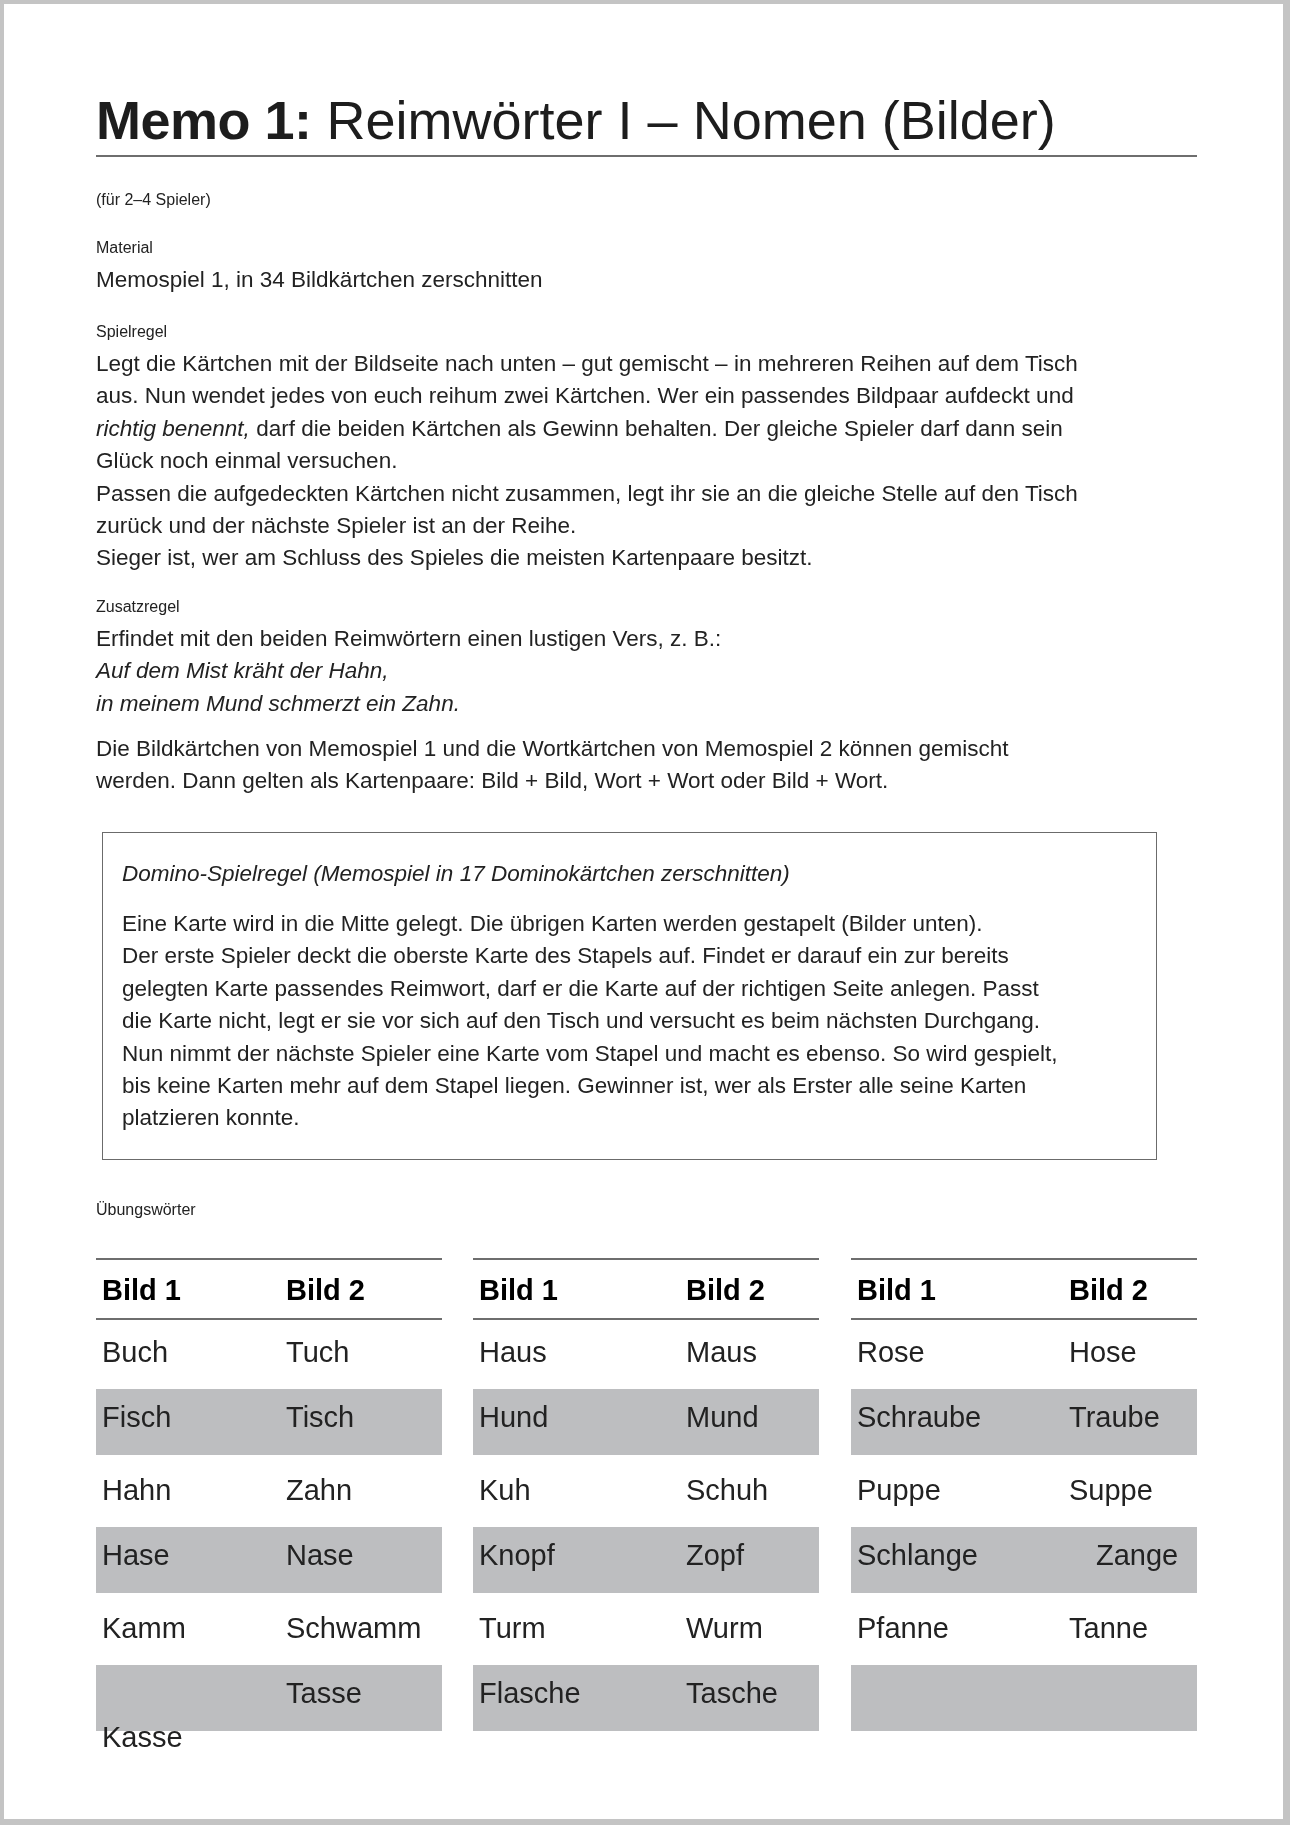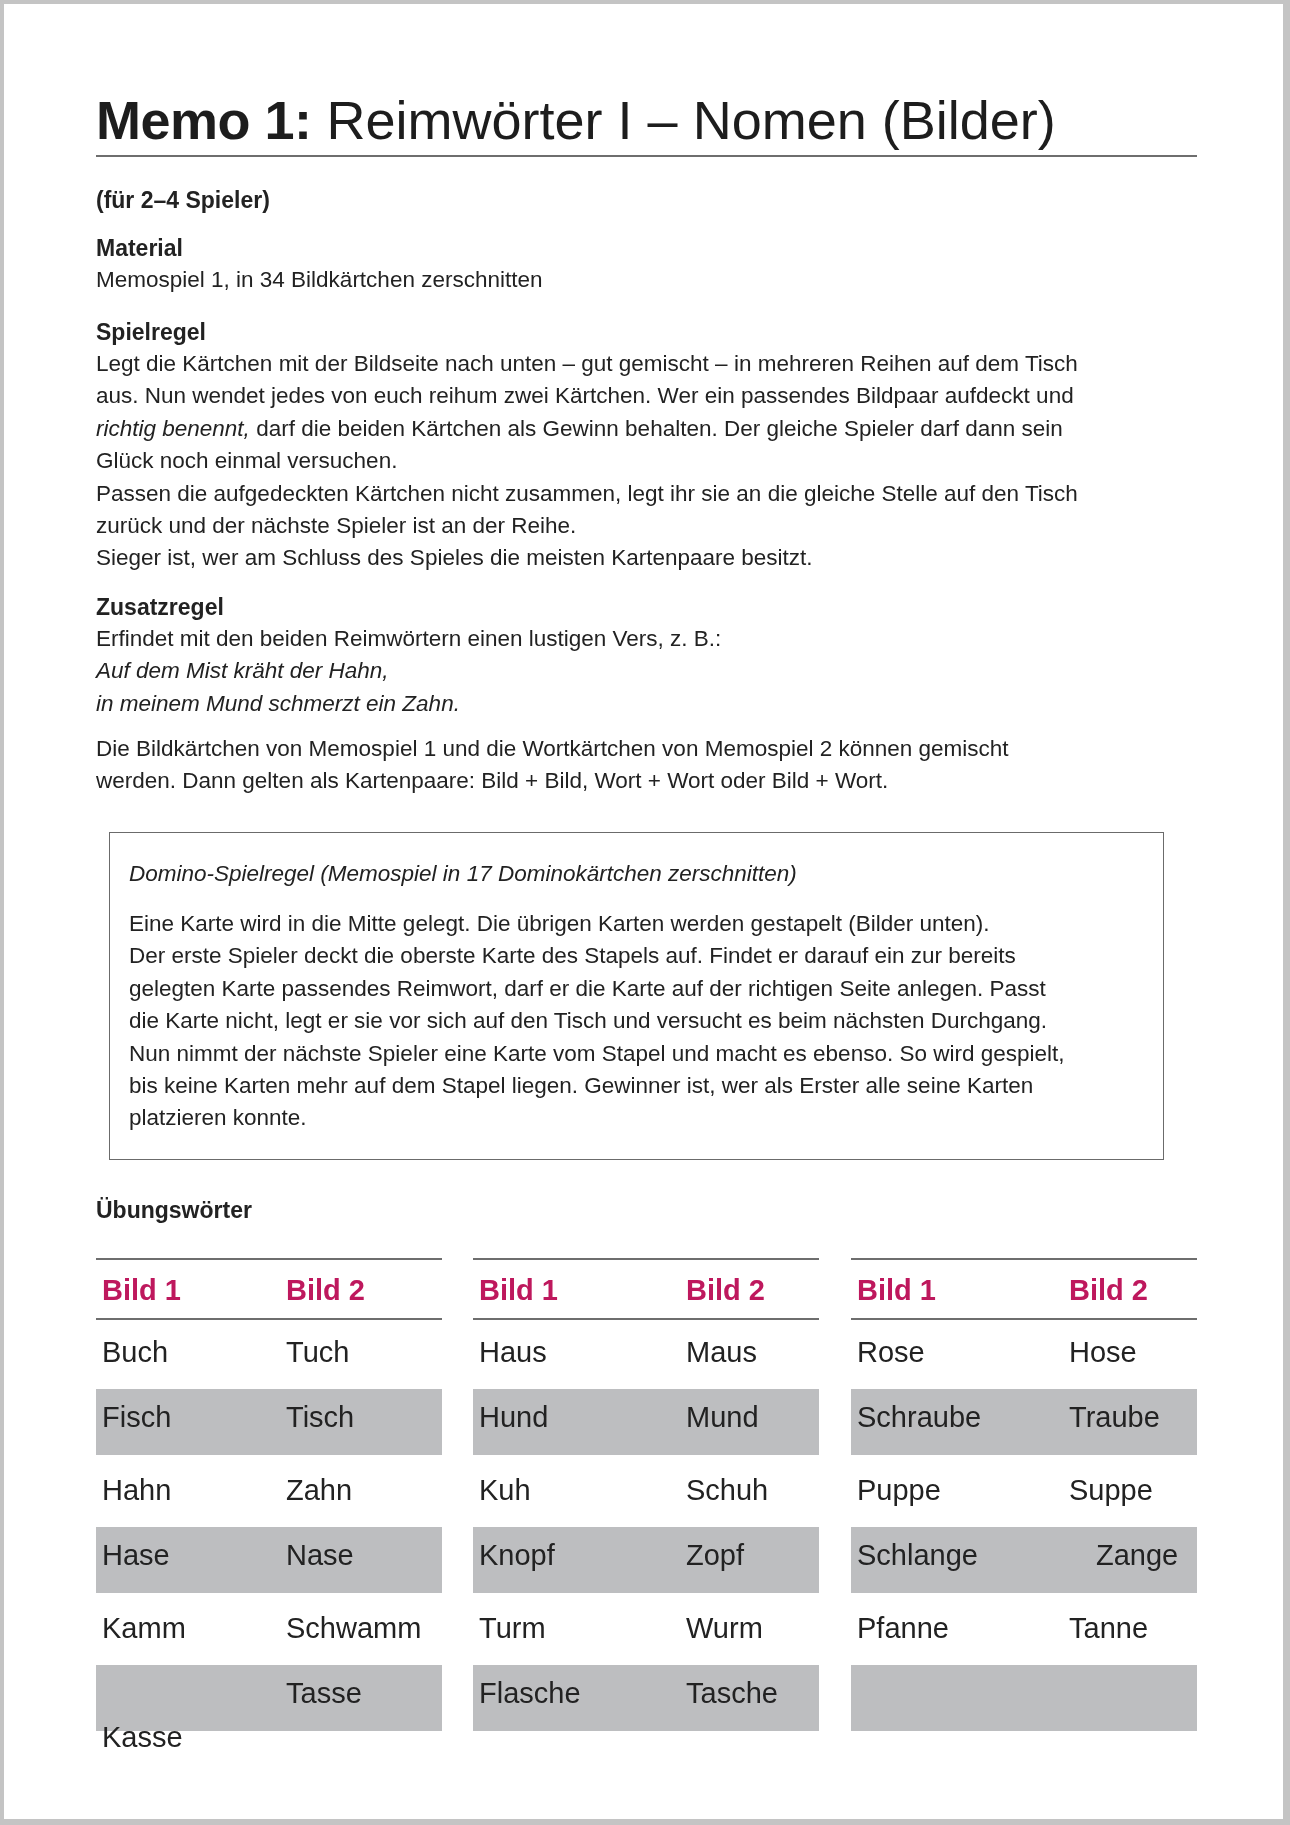--- a/index.html
+++ b/index.html
@@ -10,35 +10,35 @@
     color: #222222;
   }
   .page {
     position: absolute; left: 4px; top: 4px; width: 1279px; height: 1815px;
     background: #ffffff;
   }
   .abs { position: absolute; white-space: nowrap; }
   .title { left: 92px; top: 88px; font-size: 54px; line-height: 56px; color: #1d1d1d; }
   .title b { font-weight: 700; letter-spacing: -0.5px; }
   .rule { position: absolute; left: 92px; width: 1101px; height: 2px; background: #6e6e6e; }
-  .h { font-weight: 700; font-size: 23px; line-height: 32px; text-align: center; }
+  .h { font-weight: 400; font-size: 16px; line-height: 32px; text-align: center; }
   .p { font-size: 22.5px; line-height: 32.4px; white-space: normal; width: 1110px; }
   .p .ln { display: block; white-space: nowrap; }
   .it { font-style: italic; }
   .box {
-    position: absolute; left: 105px; top: 828px; width: 1055px; height: 328px;
+    position: absolute; left: 98px; top: 828px; width: 1055px; height: 328px;
     border: 1.5px solid #6b6b6b; box-sizing: border-box;
   }
   .box .boxhead { position: absolute; left: 19px; top: 25px; font-size: 22.5px; font-style: italic; line-height: 32px; white-space: nowrap; }
   .box .boxbody { position: absolute; left: 19px; top: 75px; font-size: 22.5px; line-height: 32.4px; }
   .box .boxbody .ln { display: block; white-space: nowrap; }
   .table { position: absolute; top: 1254px; width: 346px; }
   .table .trule { height: 2px; background: #6e6e6e; width: 100%; }
   .table .thead { height: 58px; position: relative; }
-  .table .thead span { position: absolute; top: 12px; font-weight: 700; font-size: 29px; line-height: 36px; color: #be185d; }
+  .table .thead span { position: absolute; top: 12px; font-weight: 700; font-size: 29px; line-height: 36px; color: #000000; }
   .table .row { height: 65px; position: relative; }
   .table .row.shade { background: #bdbec0; height: 66px; margin-top: 4px; margin-bottom: 3px; }
   .table .row span { position: absolute; font-size: 29px; line-height: 36px; color: #222; white-space: nowrap; }
   .table .row span { top: 14px; }
   .table .row.shade span { top: 10px; }
 </style>
 </head>
 <body>
 
 <div class="page">

